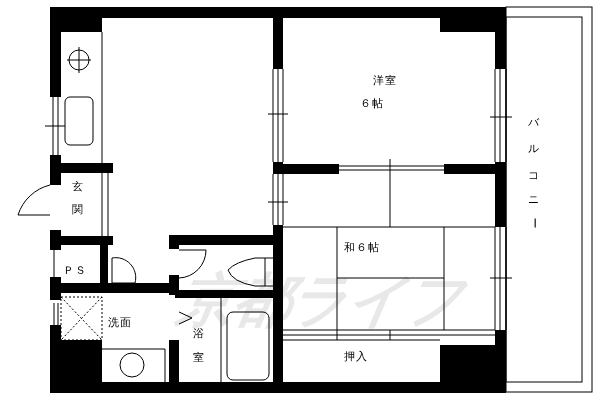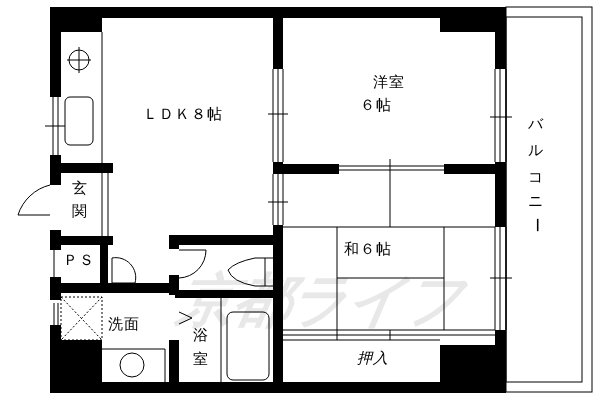--- a/index.html
+++ b/index.html
@@ -1,18 +1,18 @@
 <!DOCTYPE html>
 <html><head>
 <meta charset="utf-8">
 <style>
   html,body{margin:0;padding:0;background:#ffffff;}
   body{width:600px;height:400px;position:relative;overflow:hidden;font-family:"DejaVu Sans",sans-serif;}
   #plan{position:absolute;left:0;top:0;width:600px;height:400px;}
-  .lbl{position:absolute;color:#000;font-size:15px;line-height:1;white-space:nowrap;letter-spacing:1px;}
+  .lbl{position:absolute;color:#000;font-size:11px;line-height:1;white-space:nowrap;letter-spacing:1px;}
   .watermark{position:absolute;left:178px;top:262px;font-size:58px;font-weight:bold;font-style:italic;color:#e8e8e8;letter-spacing:-2px;white-space:nowrap;z-index:0;transform:skewX(-10deg);}
   svg{position:absolute;left:0;top:0;}
 </style>
 </head>
 <body>
 
 <div id="plan">
   <div class="watermark">京都ライフ</div>
 
   <svg width="600" height="400" viewBox="0 0 600 400">
@@ -124,28 +124,27 @@
       <circle cx="132" cy="365" r="12"></circle>
       <line x1="54" y1="303" x2="54" y2="325"></line>
         <line x1="58" y1="303" x2="58" y2="325"></line>
 
       <path d="M179 312 L192 318 L179 324"></path>
       <line x1="221" y1="298" x2="221" y2="382"></line>
       <rect x="227" y="312" width="42" height="68" rx="6"></rect>
     </g>
   </svg>
 
-  <div class="lbl" style="left:143px;top:107px;">ＬＤＫ８帖</div>
   <div class="lbl" style="left:373px;top:75px;">洋室</div>
   <div class="lbl" style="left:360px;top:98px;">６帖</div>
   <div class="lbl" style="left:344px;top:242px;">和６帖</div>
-  <div class="lbl" style="left:357px;top:351px;font-style:italic;">押入</div>
+  <div class="lbl" style="left:344px;top:351px;">押入</div>
   <div class="lbl" style="left:72px;top:181px;">玄</div>
   <div class="lbl" style="left:72px;top:204px;">関</div>
-  <div class="lbl" style="left:63px;top:253px;">ＰＳ</div>
+  <div class="lbl" style="left:63px;top:265px;">ＰＳ</div>
   <div class="lbl" style="left:108px;top:317px;">洗面</div>
   <div class="lbl" style="left:193px;top:328px;">浴</div>
   <div class="lbl" style="left:193px;top:352px;">室</div>
 
   <div class="lbl" style="left:528px;top:117px;">バ</div>
   <div class="lbl" style="left:528px;top:143px;">ル</div>
   <div class="lbl" style="left:528px;top:170px;">コ</div>
   <div class="lbl" style="left:528px;top:194px;">ニ</div>
   <div class="lbl" style="left:528px;top:218px;transform:rotate(90deg);">ー</div>
 </div>

